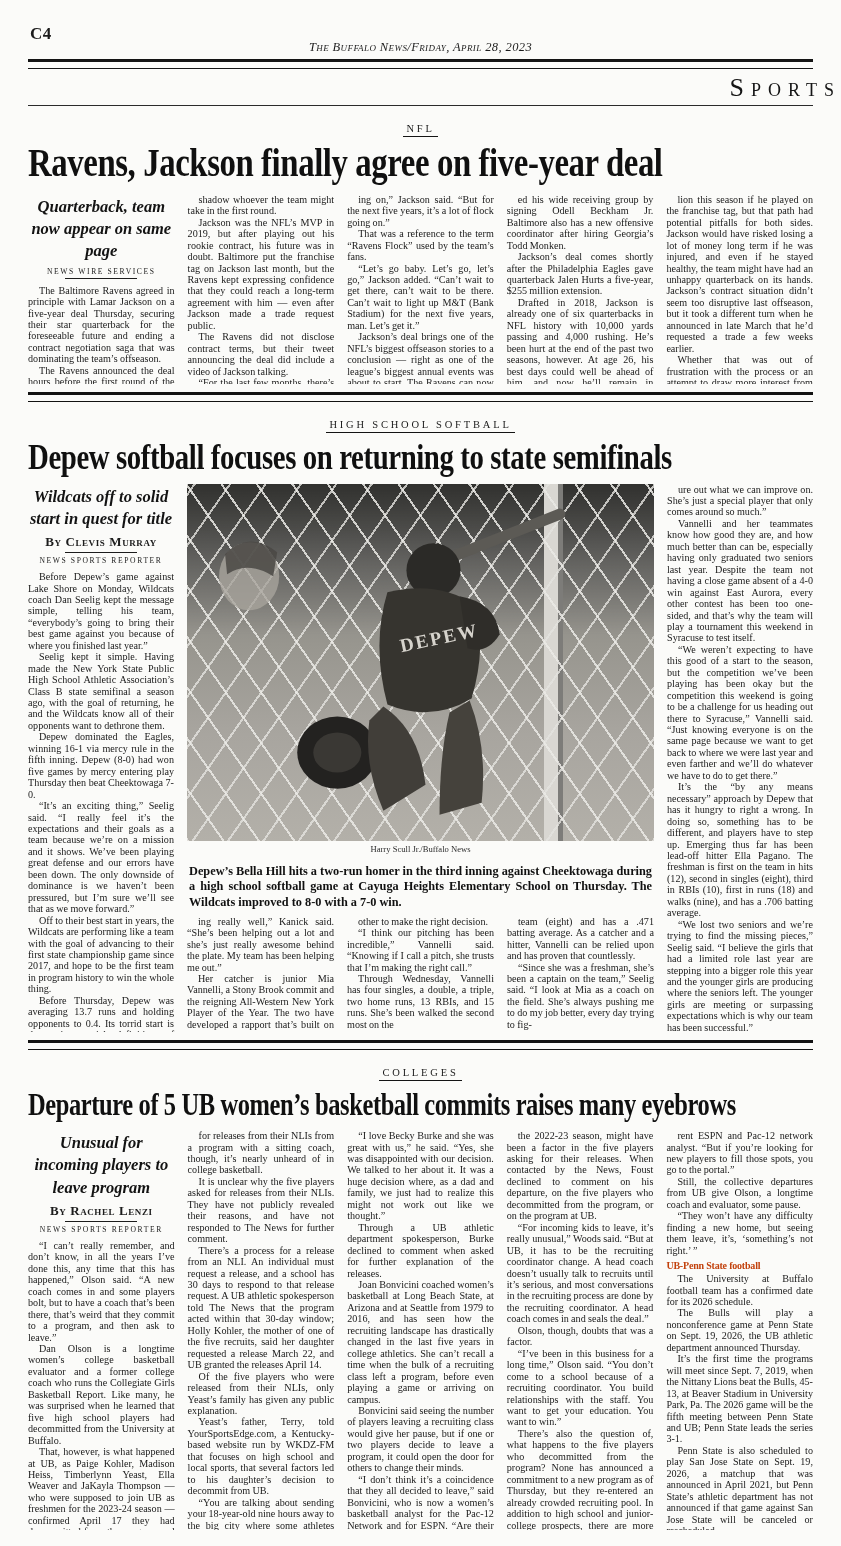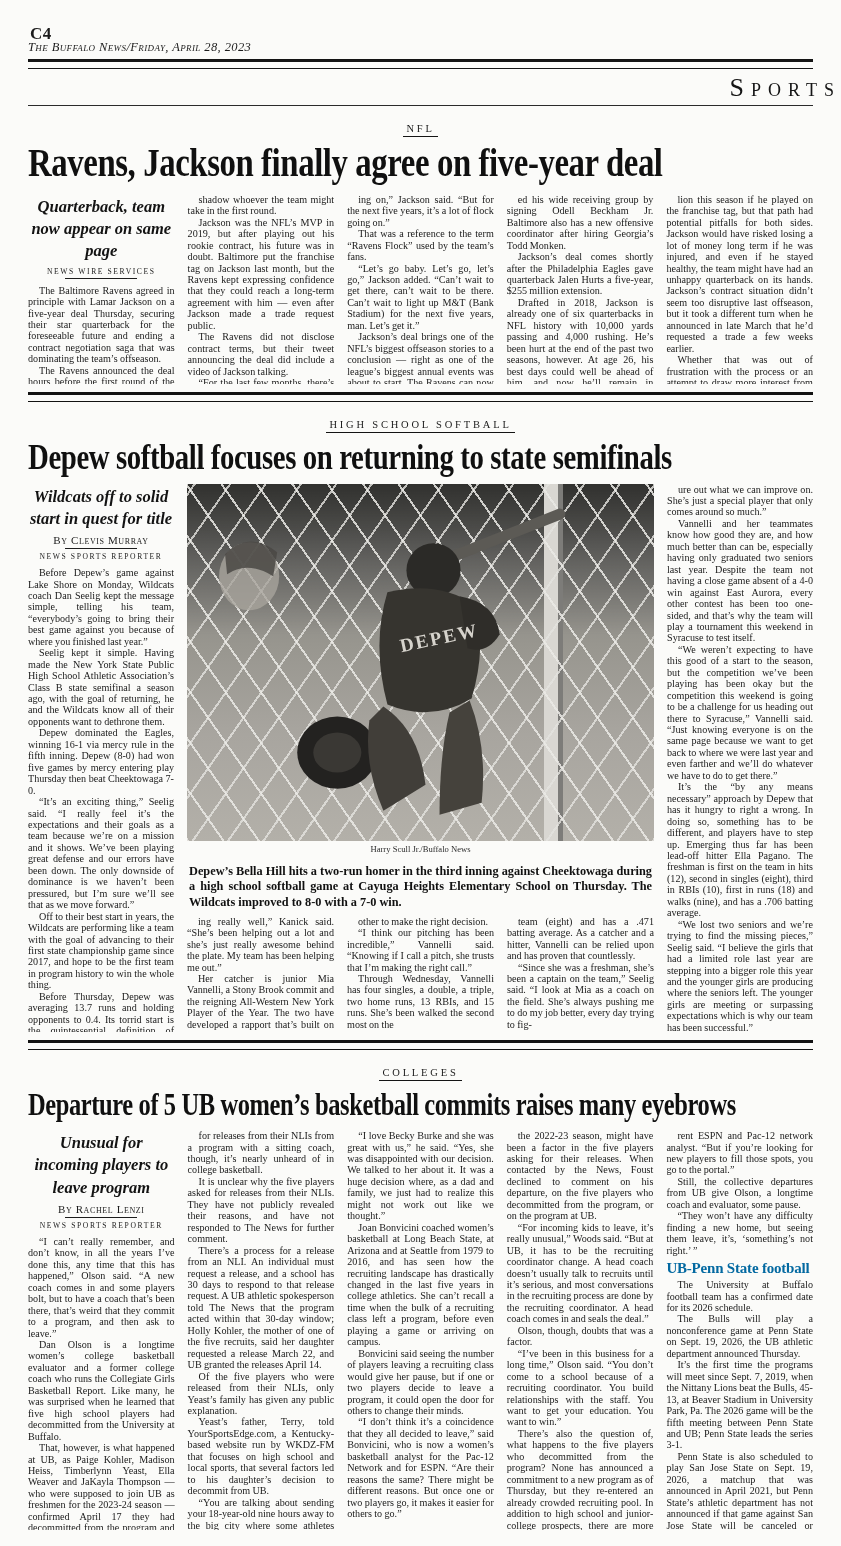--- a/index.html
+++ b/index.html
@@ -5,21 +5,21 @@
   html,body{margin:0;padding:0;background:#e9e9e7;}
   .page{
     position:relative;width:841px;height:1546px;margin:0 auto;
     background:#fbfbf9;color:#1c1c1c;overflow:hidden;
     font-family:"Liberation Serif","DejaVu Serif",serif;
   }
   
   .masthead{position:relative;height:26px;margin:30px 28px 0;}
   .pagenum{position:absolute;left:2px;bottom:12px;font-size:17px;font-weight:bold;letter-spacing:.5px;}
   .dateline{
-    position:absolute;left:0;right:0;bottom:1px;
+    position:absolute;left:0;right:0;bottom:1px;text-align:center;
     font-style:italic;font-variant:small-caps;font-size:12.5px;letter-spacing:.4px;margin-top:48px;
   }
   .rule-double{height:6px;margin:3px 28px 0;border-top:3px solid #141414;border-bottom:1px solid #141414;}
   .section-title{
     text-align:right;font-variant:small-caps;font-size:26px;letter-spacing:7px;
     margin:4px 0 2px;color:#151515;
   }
   .rule-thin{margin:2px 28px 0;border-bottom:1.4px solid #2b2b2b;}
   
   .kicker-wrap{text-align:center;margin:12px 0 0;}
@@ -35,21 +35,21 @@
   .h-sb {font-size:36px;transform:scaleX(.80);}
   .h-cl {font-size:31px;transform:scaleX(.79);margin-top:8px;}
   .cols{display:flex;gap:13px;margin:10px 28px 0;overflow:hidden;}
   .col{flex:1 1 0;min-width:0;}
   .side{flex:0 0 146px;width:146px;}
   .deck{
     font-style:italic;font-weight:bold;font-size:16.5px;line-height:1.35;
     text-align:center;margin:2px 0 4px;color:#131313;
   }
   .byline-block{text-align:center;margin-bottom:6px;}
-  .byline-name{font-variant:small-caps;font-size:11px;letter-spacing:.6px;}
+  .byline-name{font-variant:small-caps;font-size:13px;letter-spacing:.6px;font-weight:bold;}
   .byline-rule{width:72px;border-bottom:1.2px solid #1c1c1c;margin:2px auto 3px;}
   .byline-role{font-size:7.6px;letter-spacing:1.6px;color:#222;}
   .body p.para{
     margin:0;text-indent:11px;text-align:justify;
     font-size:10.15px;line-height:11.45px;color:#191919;
     word-spacing:-0.2px;
   }
   .rule-sep{height:6px;margin:8px 28px 6px;border-top:3.4px solid #121212;border-bottom:1px solid #121212;}
   
   .cols-nfl{height:190px;}
@@ -67,21 +67,21 @@
       linear-gradient(180deg, rgba(28,28,26,.75) 0, rgba(40,40,38,.35) 22%, rgba(0,0,0,0) 42%),
       linear-gradient(180deg,#70706d 0%,#82817e 20%,#98968f 45%,#a8a59f 70%,#b3b0a9 100%);
   }
   .photo svg{position:absolute;inset:0;}
   .credit{font-size:8.6px;text-align:center;margin:3px 2px 1px;color:#2c2c2c;}
   .caption{
     font-weight:bold;font-size:12.3px;line-height:1.28;text-align:justify;
     margin:9px 2px 0;color:#111;
   }
   .sub-col-head{
-    font-weight:bold;font-size:15px;letter-spacing:-.2px;margin:4px 0 2px;color:#0369a1;
+    font-weight:bold;font-size:10px;letter-spacing:-.2px;margin:4px 0 2px;color:#c2410c;
   }
 </style>
 </head>
 <body>
 
 <div class="page">
 
   <div class="masthead">
     <span class="pagenum">C4</span>
     <span class="dateline">The Buffalo News/Friday, April 28, 2023</span>
@@ -246,20 +246,21 @@
             <p class="para">It is unclear why the five players asked for releases from their NLIs. They have not publicly revealed their reasons, and have not responded to The News for further comment.</p>
             <p class="para">There’s a process for a release from an NLI. An individual must request a release, and a school has 30 days to respond to that release request. A UB athletic spokesperson told The News that the program acted within that 30-day window; Holly Kohler, the mother of one of the five recruits, said her daughter requested a release March 22, and UB granted the releases April 14.</p>
             <p class="para">Of the five players who were released from their NLIs, only Yeast’s family has given any public explanation.</p>
             <p class="para">Yeast’s father, Terry, told YourSportsEdge.com, a Kentucky-based website run by WKDZ-FM that focuses on high school and local sports, that several factors led to his daughter’s decision to decommit from UB.</p>
             <p class="para">“You are talking about sending your 18-year-old nine hours away to the big city where some athletes have left the program, not to mention four other girls in the incoming class and then all the assistant coaches are gone ... just that overall situation led us to making this decision,” Terry Yeast said.</p>
           </div>
       </div>
       <div class="col">
         <div class="body">
             <p class="para">“I love Becky Burke and she was great with us,” he said. “Yes, she was disappointed with our decision. We talked to her about it. It was a huge decision where, as a dad and family, we just had to realize this might not work out like we thought.”</p>
+            <p class="para">Through a UB athletic department spokesperson, Burke declined to comment when asked for further explanation of the releases.</p>
             <p class="para">Joan Bonvicini coached women’s basketball at Long Beach State, at Arizona and at Seattle from 1979 to 2016, and has seen how the recruiting landscape has drastically changed in the last five years in college athletics. She can’t recall a time when the bulk of a recruiting class left a program, before even playing a game or arriving on campus.</p>
             <p class="para">Bonvicini said seeing the number of players leaving a recruiting class would give her pause, but if one or two players decide to leave a program, it could open the door for others to change their minds.</p>
             <p class="para">“I don’t think it’s a coincidence that they all decided to leave,” said Bonvicini, who is now a women’s basketball analyst for the Pac-12 Network and for ESPN. “Are their reasons the same? There might be different reasons. But once one or two players go, it makes it easier for others to go.”</p>
           </div>
       </div>
       <div class="col">
         <div class="body">
             <p class="para">the 2022-23 season, might have been a factor in the five players asking for their releases. When contacted by the News, Foust declined to comment on his departure, on the five players who decommitted from the program, or on the program at UB.</p>
             <p class="para">“For incoming kids to leave, it’s really unusual,” Woods said. “But at UB, it has to be the recruiting coordinator change. A head coach doesn’t usually talk to recruits until it’s serious, and most conversations in the recruiting process are done by the recruiting coordinator. A head coach comes in and seals the deal.”</p>
             <p class="para">Olson, though, doubts that was a factor.</p>

